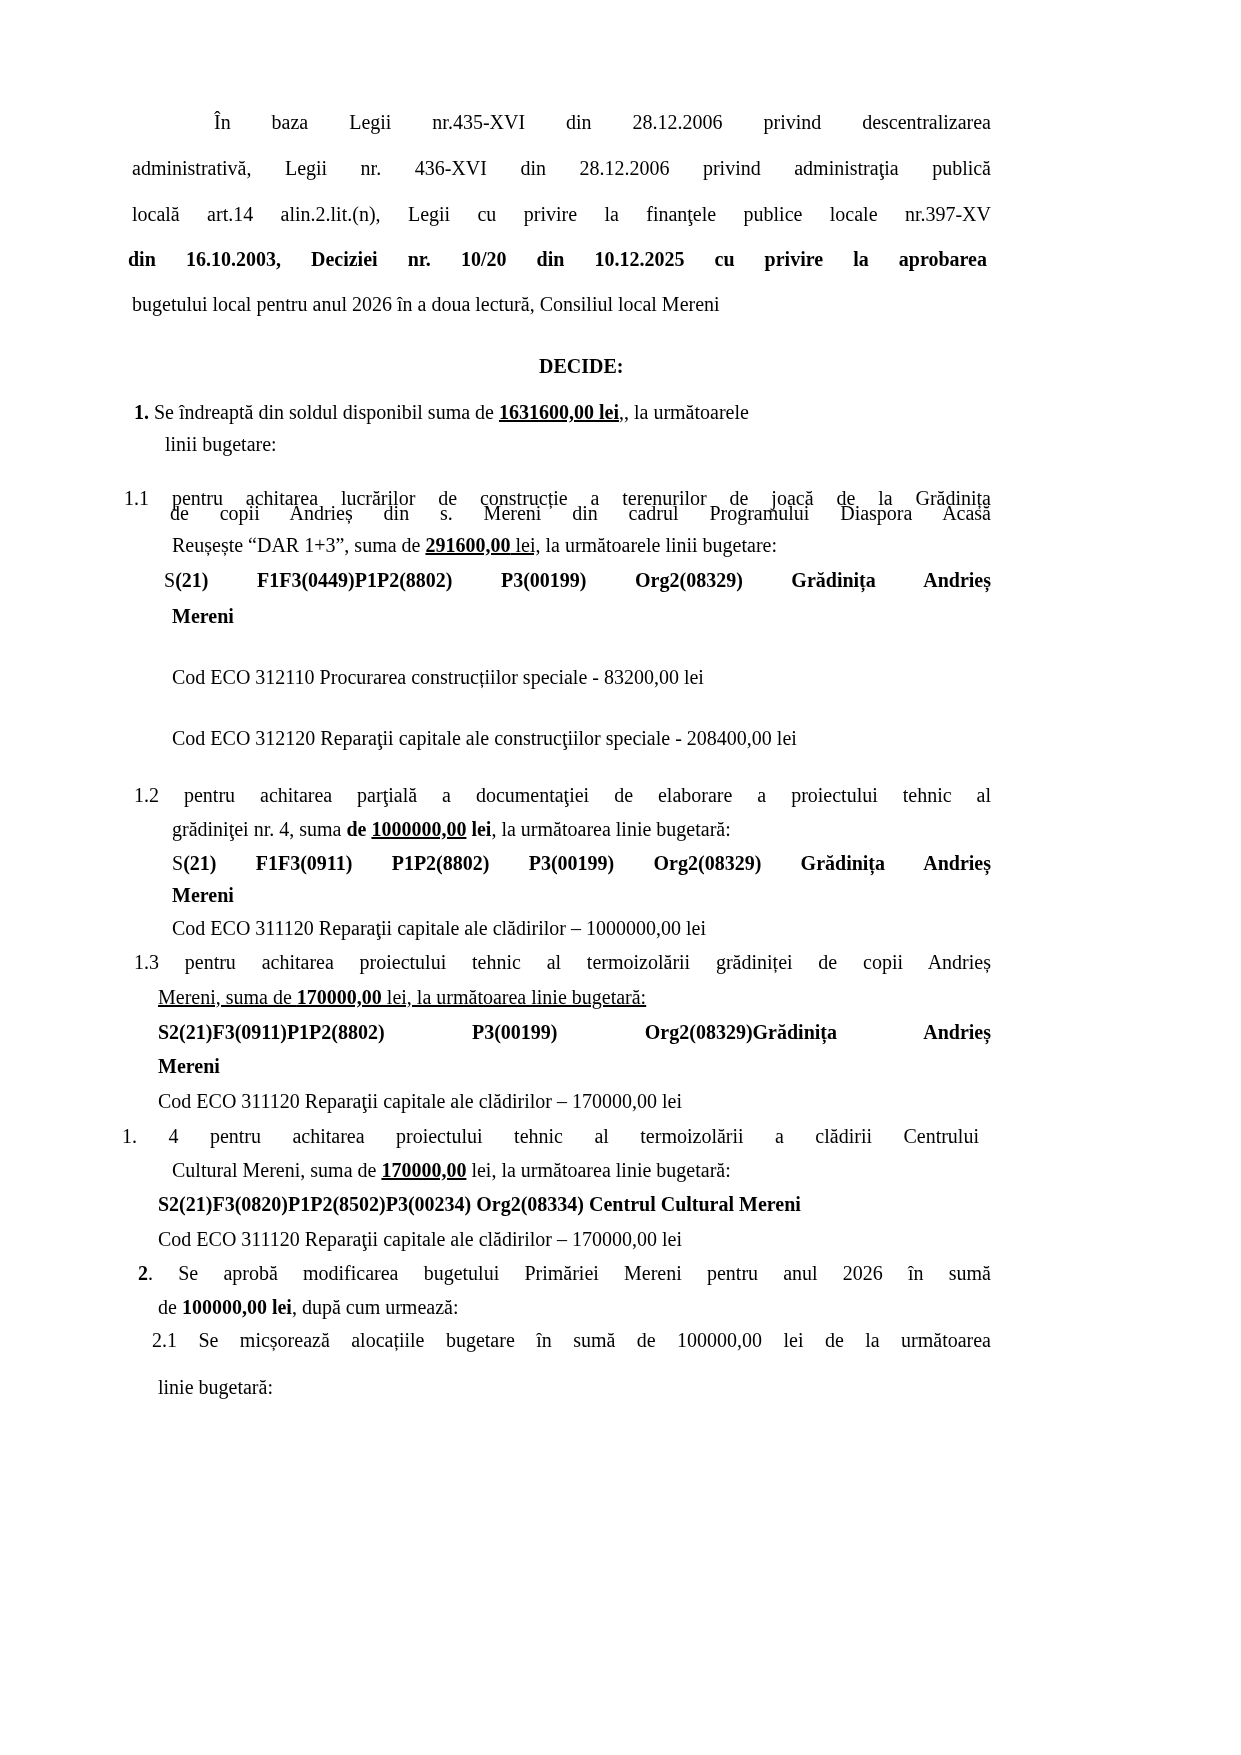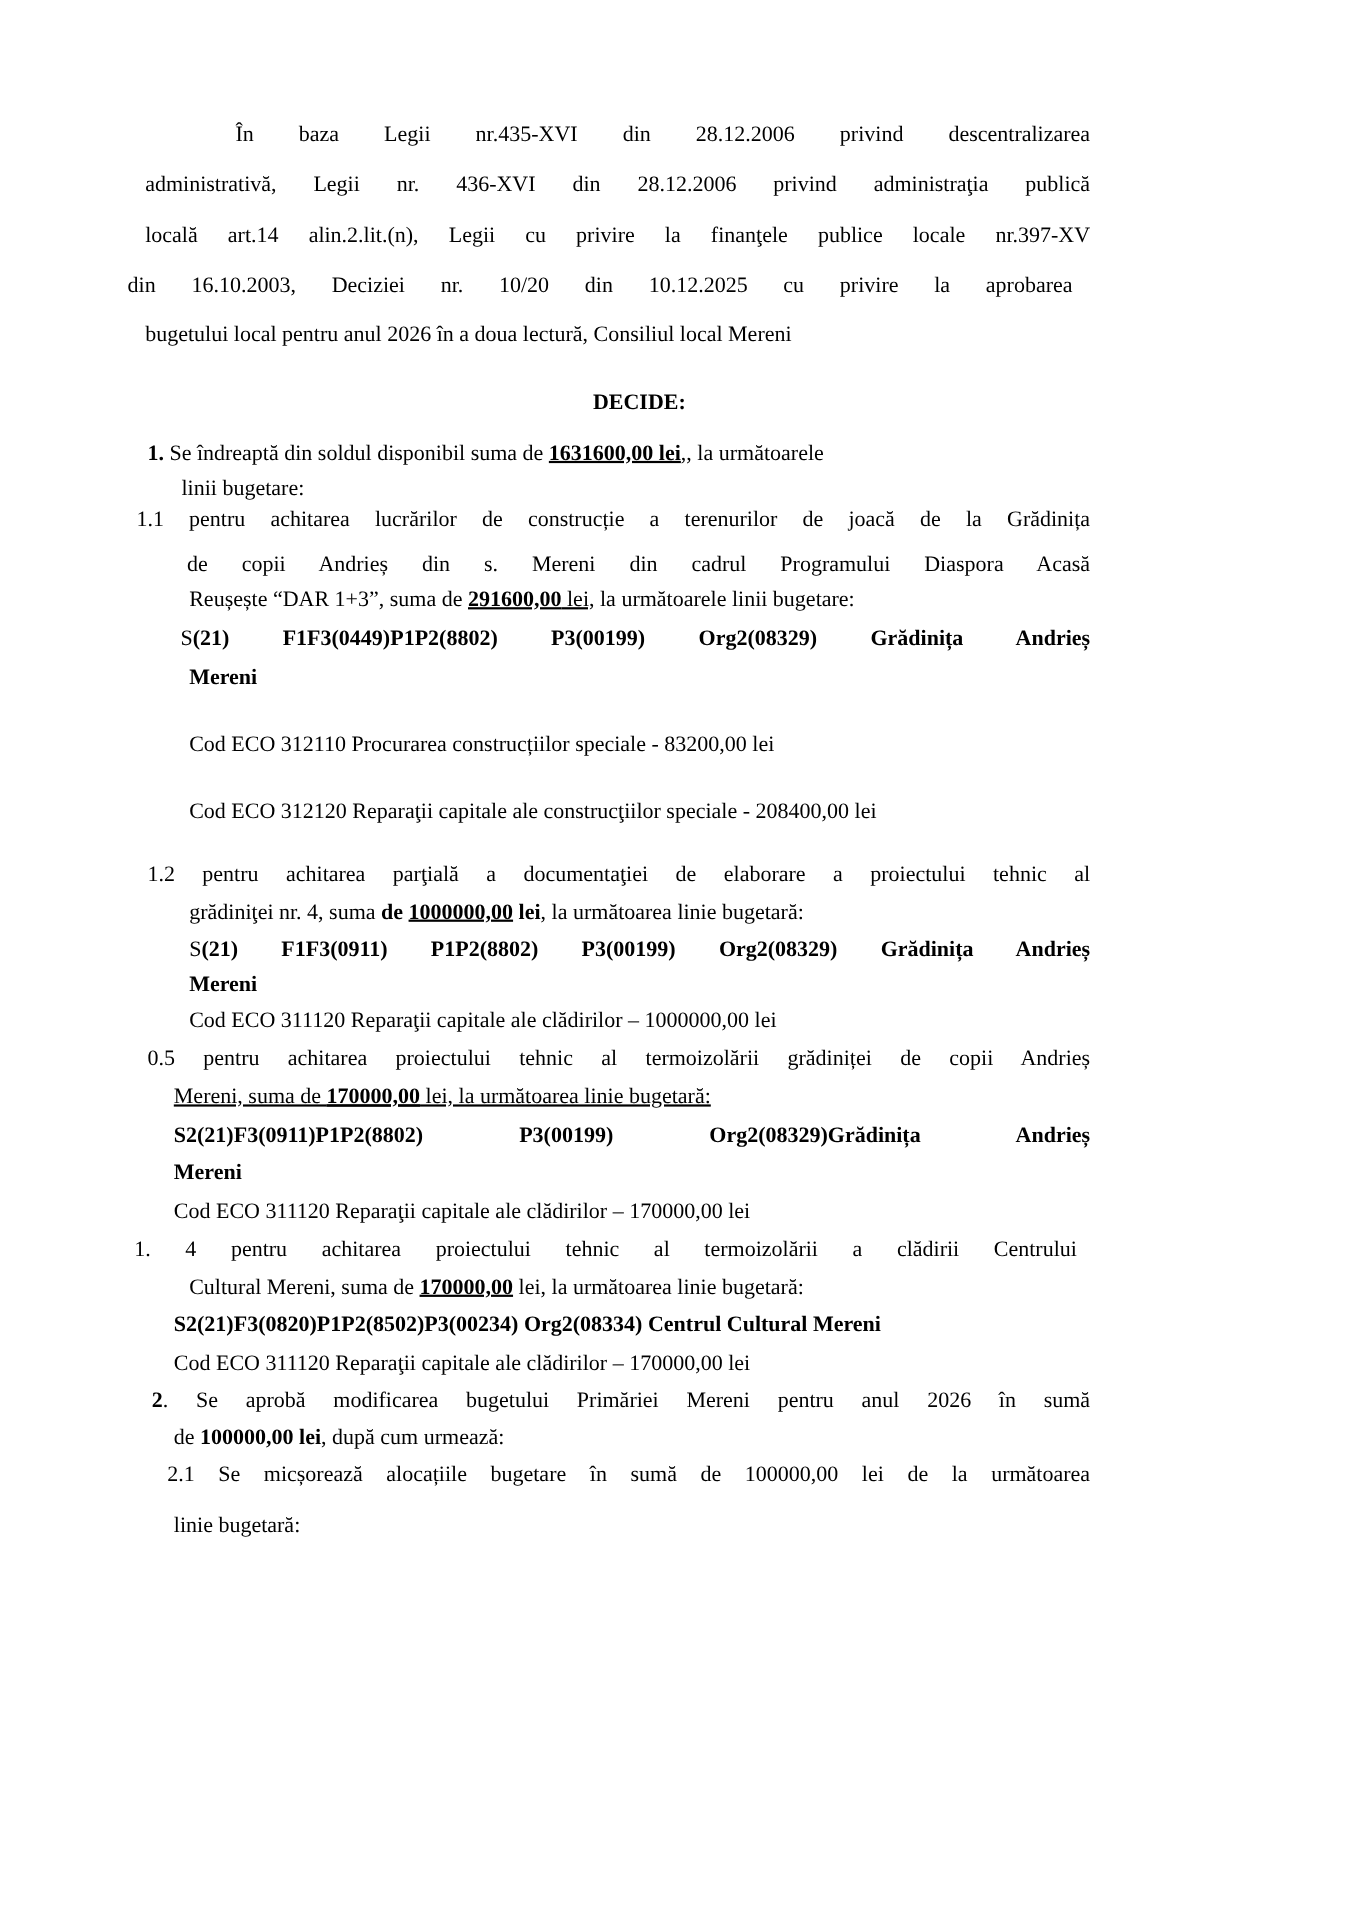--- a/index.html
+++ b/index.html
@@ -17,34 +17,34 @@
 
   <div class="ln" style="left:214px; top:108px; width:777px;">
     <div class="j">În baza  Legii nr.435-XVI din 28.12.2006 privind descentralizarea</div>
   </div>
   <div class="ln" style="left:132px; top:154px; width:859px;">
     <div class="j">administrativă, Legii nr. 436-XVI din 28.12.2006 privind administraţia publică</div>
   </div>
   <div class="ln" style="left:132px; top:200px; width:859px;">
     <div class="j">locală art.14 alin.2.lit.(n), Legii cu privire la finanţele publice locale nr.397-XV</div>
   </div>
-  <div class="ln" style="left:116px; top:245px; width:859px;">
+  <div class="ln" style="left:128px; top:245px; width:859px;font-weight:bold;">
     <div class="j">din 16.10.2003, Deciziei nr. 10/20 din 10.12.2025 cu privire la aprobarea</div>
   </div>
   <div class="ln" style="left:132px; top:290px;">bugetului local pentru anul 2026 în a doua lectură,  Consiliul local Mereni</div>
 
   <div class="ln" style="left:539px; top:352px; font-weight:bold;">DECIDE:</div>
 
   <div class="ln" style="left:134px; top:398px;">
     <b>1.</b>
     <span>Se îndreaptă din soldul disponibil  suma de </span><b class="u">1631600,00 lei</b><span class="u">,</span><span>,  la următoarele</span>
   </div>
   <div class="ln" style="left:165px; top:430px;">linii bugetare:</div>
 
-  <div class="ln" style="left:124px; top:458px; width:867px;">
+  <div class="ln" style="left:124px; top:484px; width:867px;">
     <div class="j">1.1 pentru achitarea lucrărilor de construcție a terenurilor de joacă de la Grădinița</div>
   </div>
   <div class="ln" style="left:170px; top:499px; width:821px;">
     <div class="j">de copii Andrieș din s. Mereni  din cadrul Programului  Diaspora Acasă</div>
   </div>
   <div class="ln" style="left:172px; top:531px;">
     <span>Reușește “DAR 1+3”,  suma de </span><b class="u">291600,00</b><span class="u"> lei,</span><span> la următoarele linii bugetare:</span>
   </div>
   <div class="ln" style="left:164px; top:566px; width:827px;">
     <div class="j"><span>S</span><b>(21) F1F3(0449)P1P2(8802) P3(00199) Org2(08329) Grădinița Andrieș</b></div>
@@ -59,21 +59,21 @@
   <div class="ln" style="left:172px; top:815px;">
     <span>grădiniţei nr. 4, suma </span><b>de </b><b class="u">1000000,00</b><b> lei</b><span>, la următoarea linie bugetară:</span>
   </div>
   <div class="ln" style="left:172px; top:849px; width:819px;">
     <div class="j"><span>S</span><b>(21) F1F3(0911) P1P2(8802) P3(00199) Org2(08329) Grădinița Andrieș</b></div>
   </div>
   <div class="ln" style="left:172px; top:881px; font-weight:bold;">Mereni</div>
   <div class="ln" style="left:172px; top:914px;">Cod ECO 311120  Reparaţii capitale ale clădirilor –  1000000,00 lei</div>
 
   <div class="ln" style="left:134px; top:948px; width:857px;">
-    <div class="j">0.5 pentru achitarea proiectului tehnic al termoizolării grădiniței de copii Andrieș</div>
+    <div class="j">1.3 pentru achitarea proiectului tehnic al termoizolării grădiniței de copii Andrieș</div>
   </div>
   <div class="ln" style="left:158px; top:983px;text-decoration:underline;">
     <span>Mereni, suma de </span><b class="u">170000,00</b><span> lei, la  următoarea linie bugetară:</span>
   </div>
   <div class="ln" style="left:158px; top:1018px; width:833px;">
     <div class="j" style="font-weight:bold;">S2(21)F3(0911)P1P2(8802)    P3(00199)    Org2(08329)Grădinița    Andrieș</div>
   </div>
   <div class="ln" style="left:158px; top:1052px; font-weight:bold;">Mereni</div>
   <div class="ln" style="left:158px; top:1087px;">Cod ECO 311120 Reparaţii capitale ale clădirilor –  170000,00 lei</div>
 

